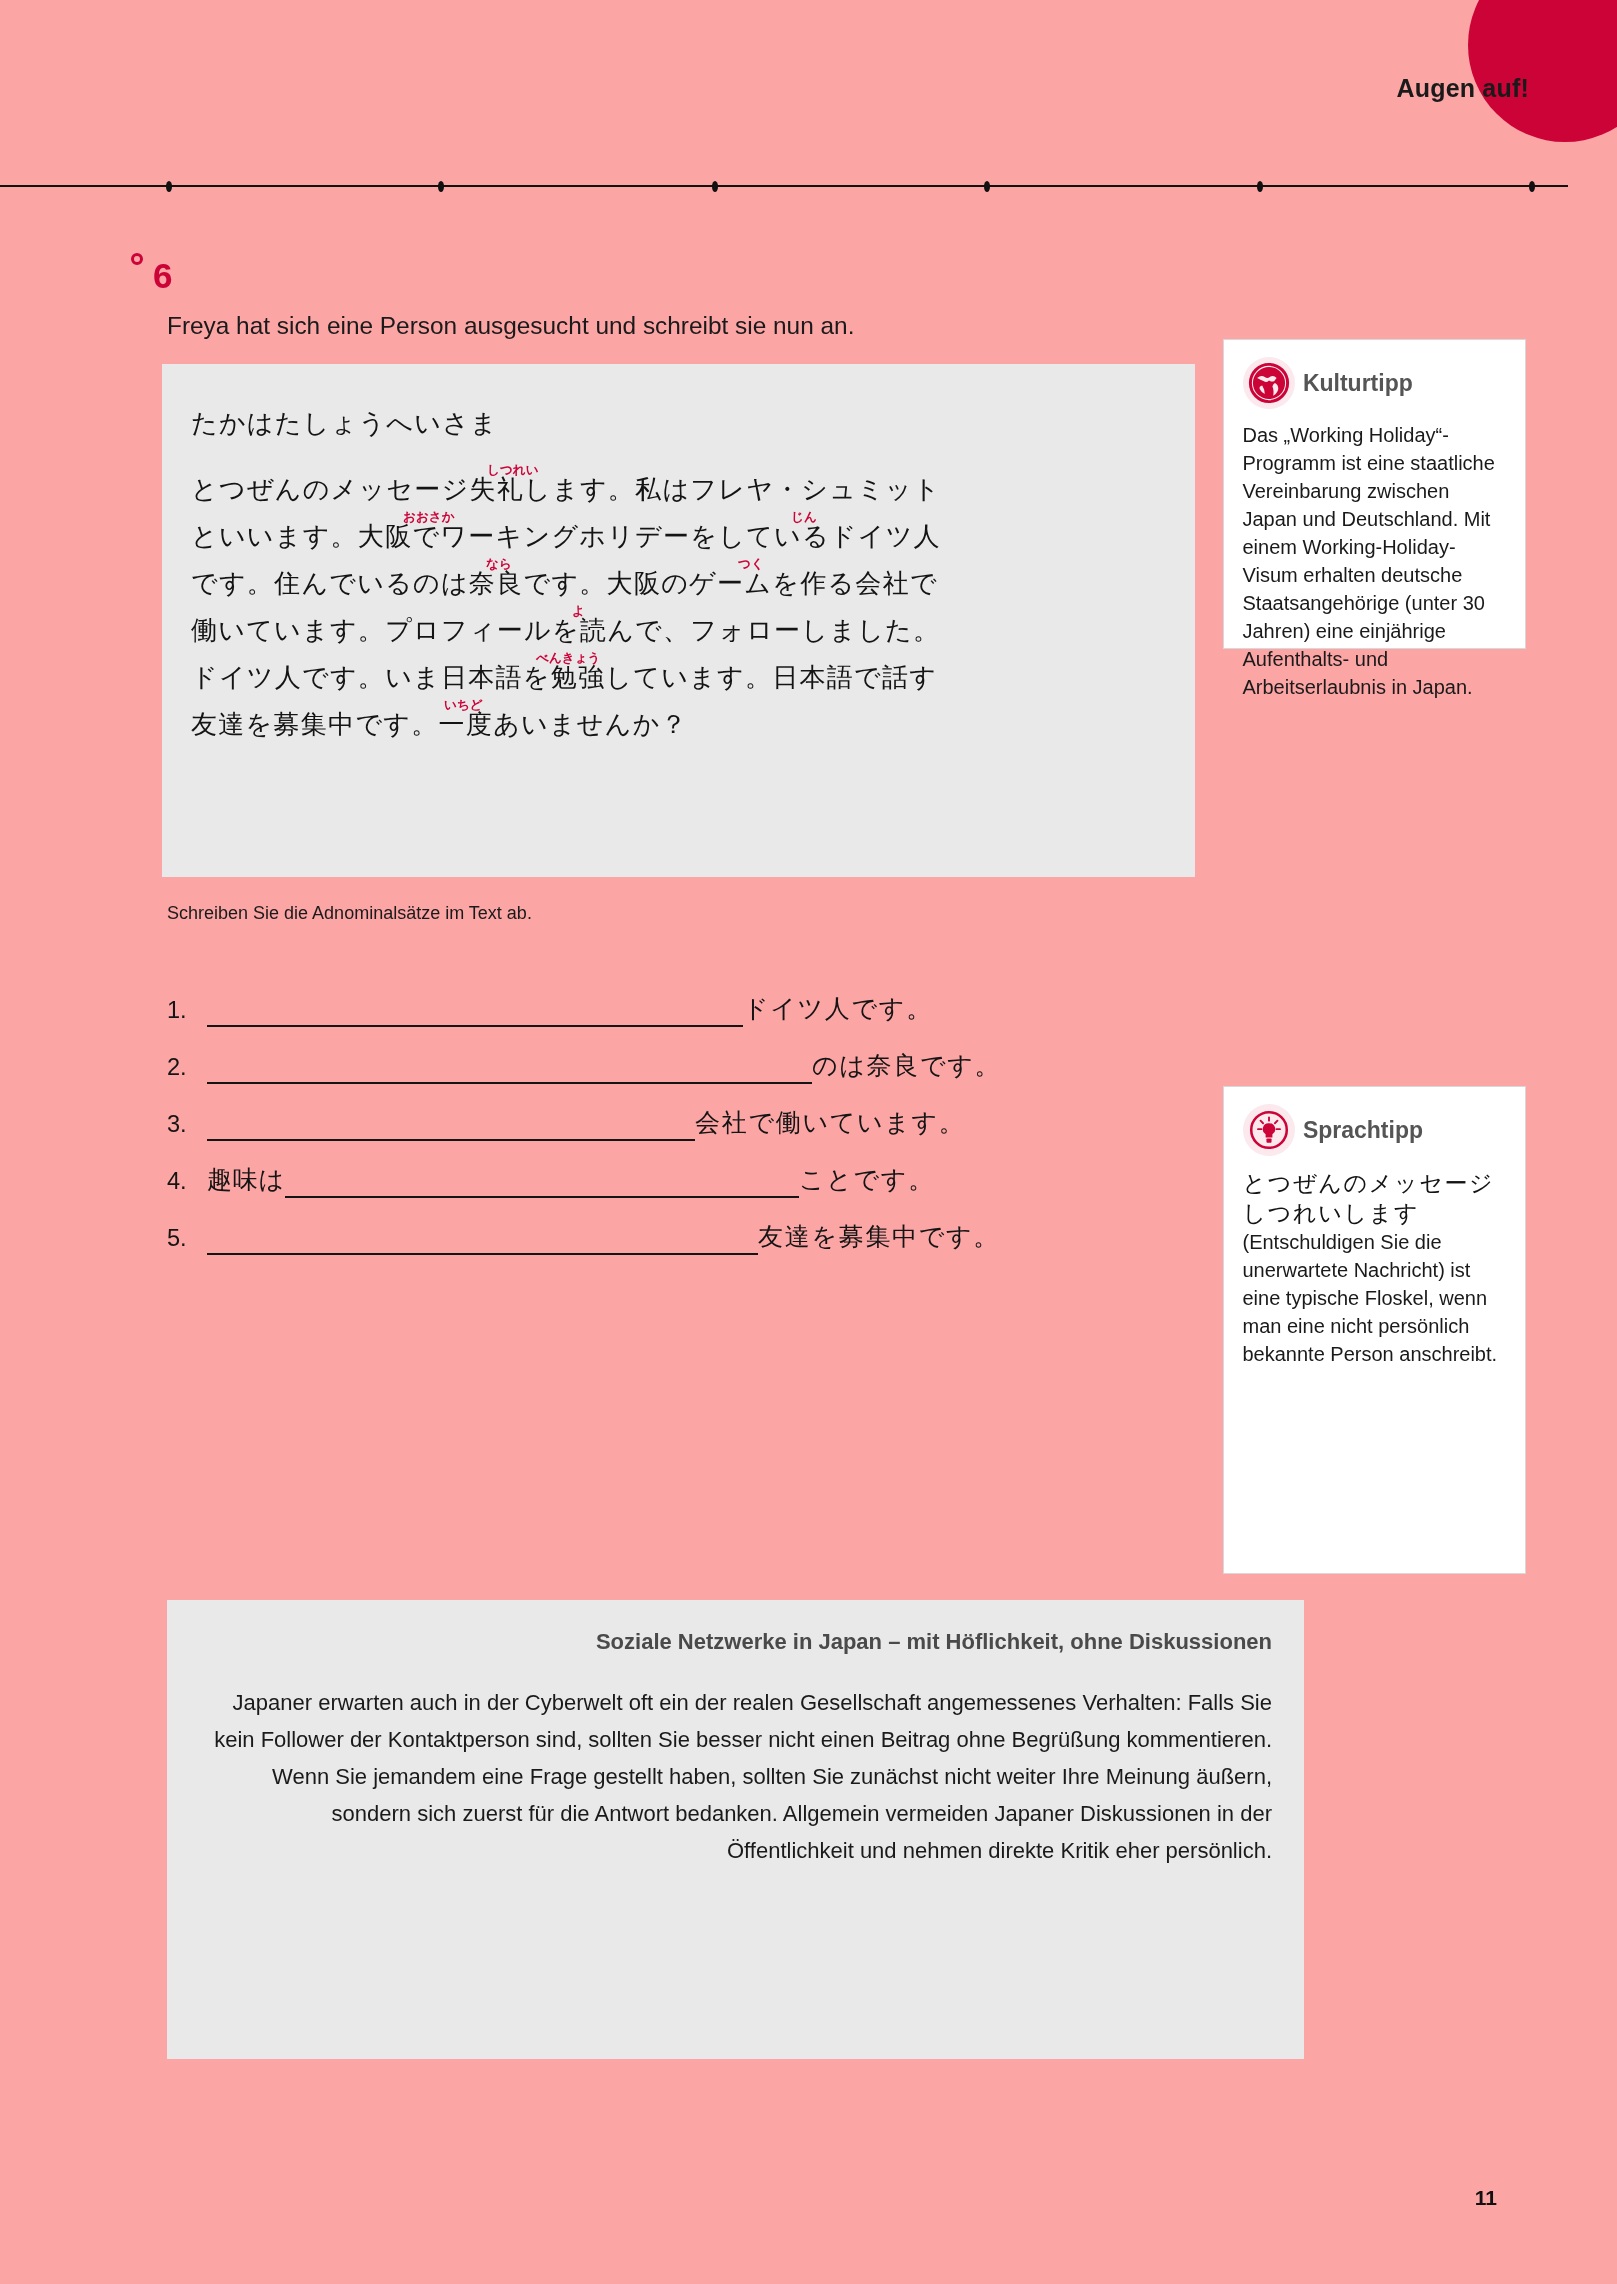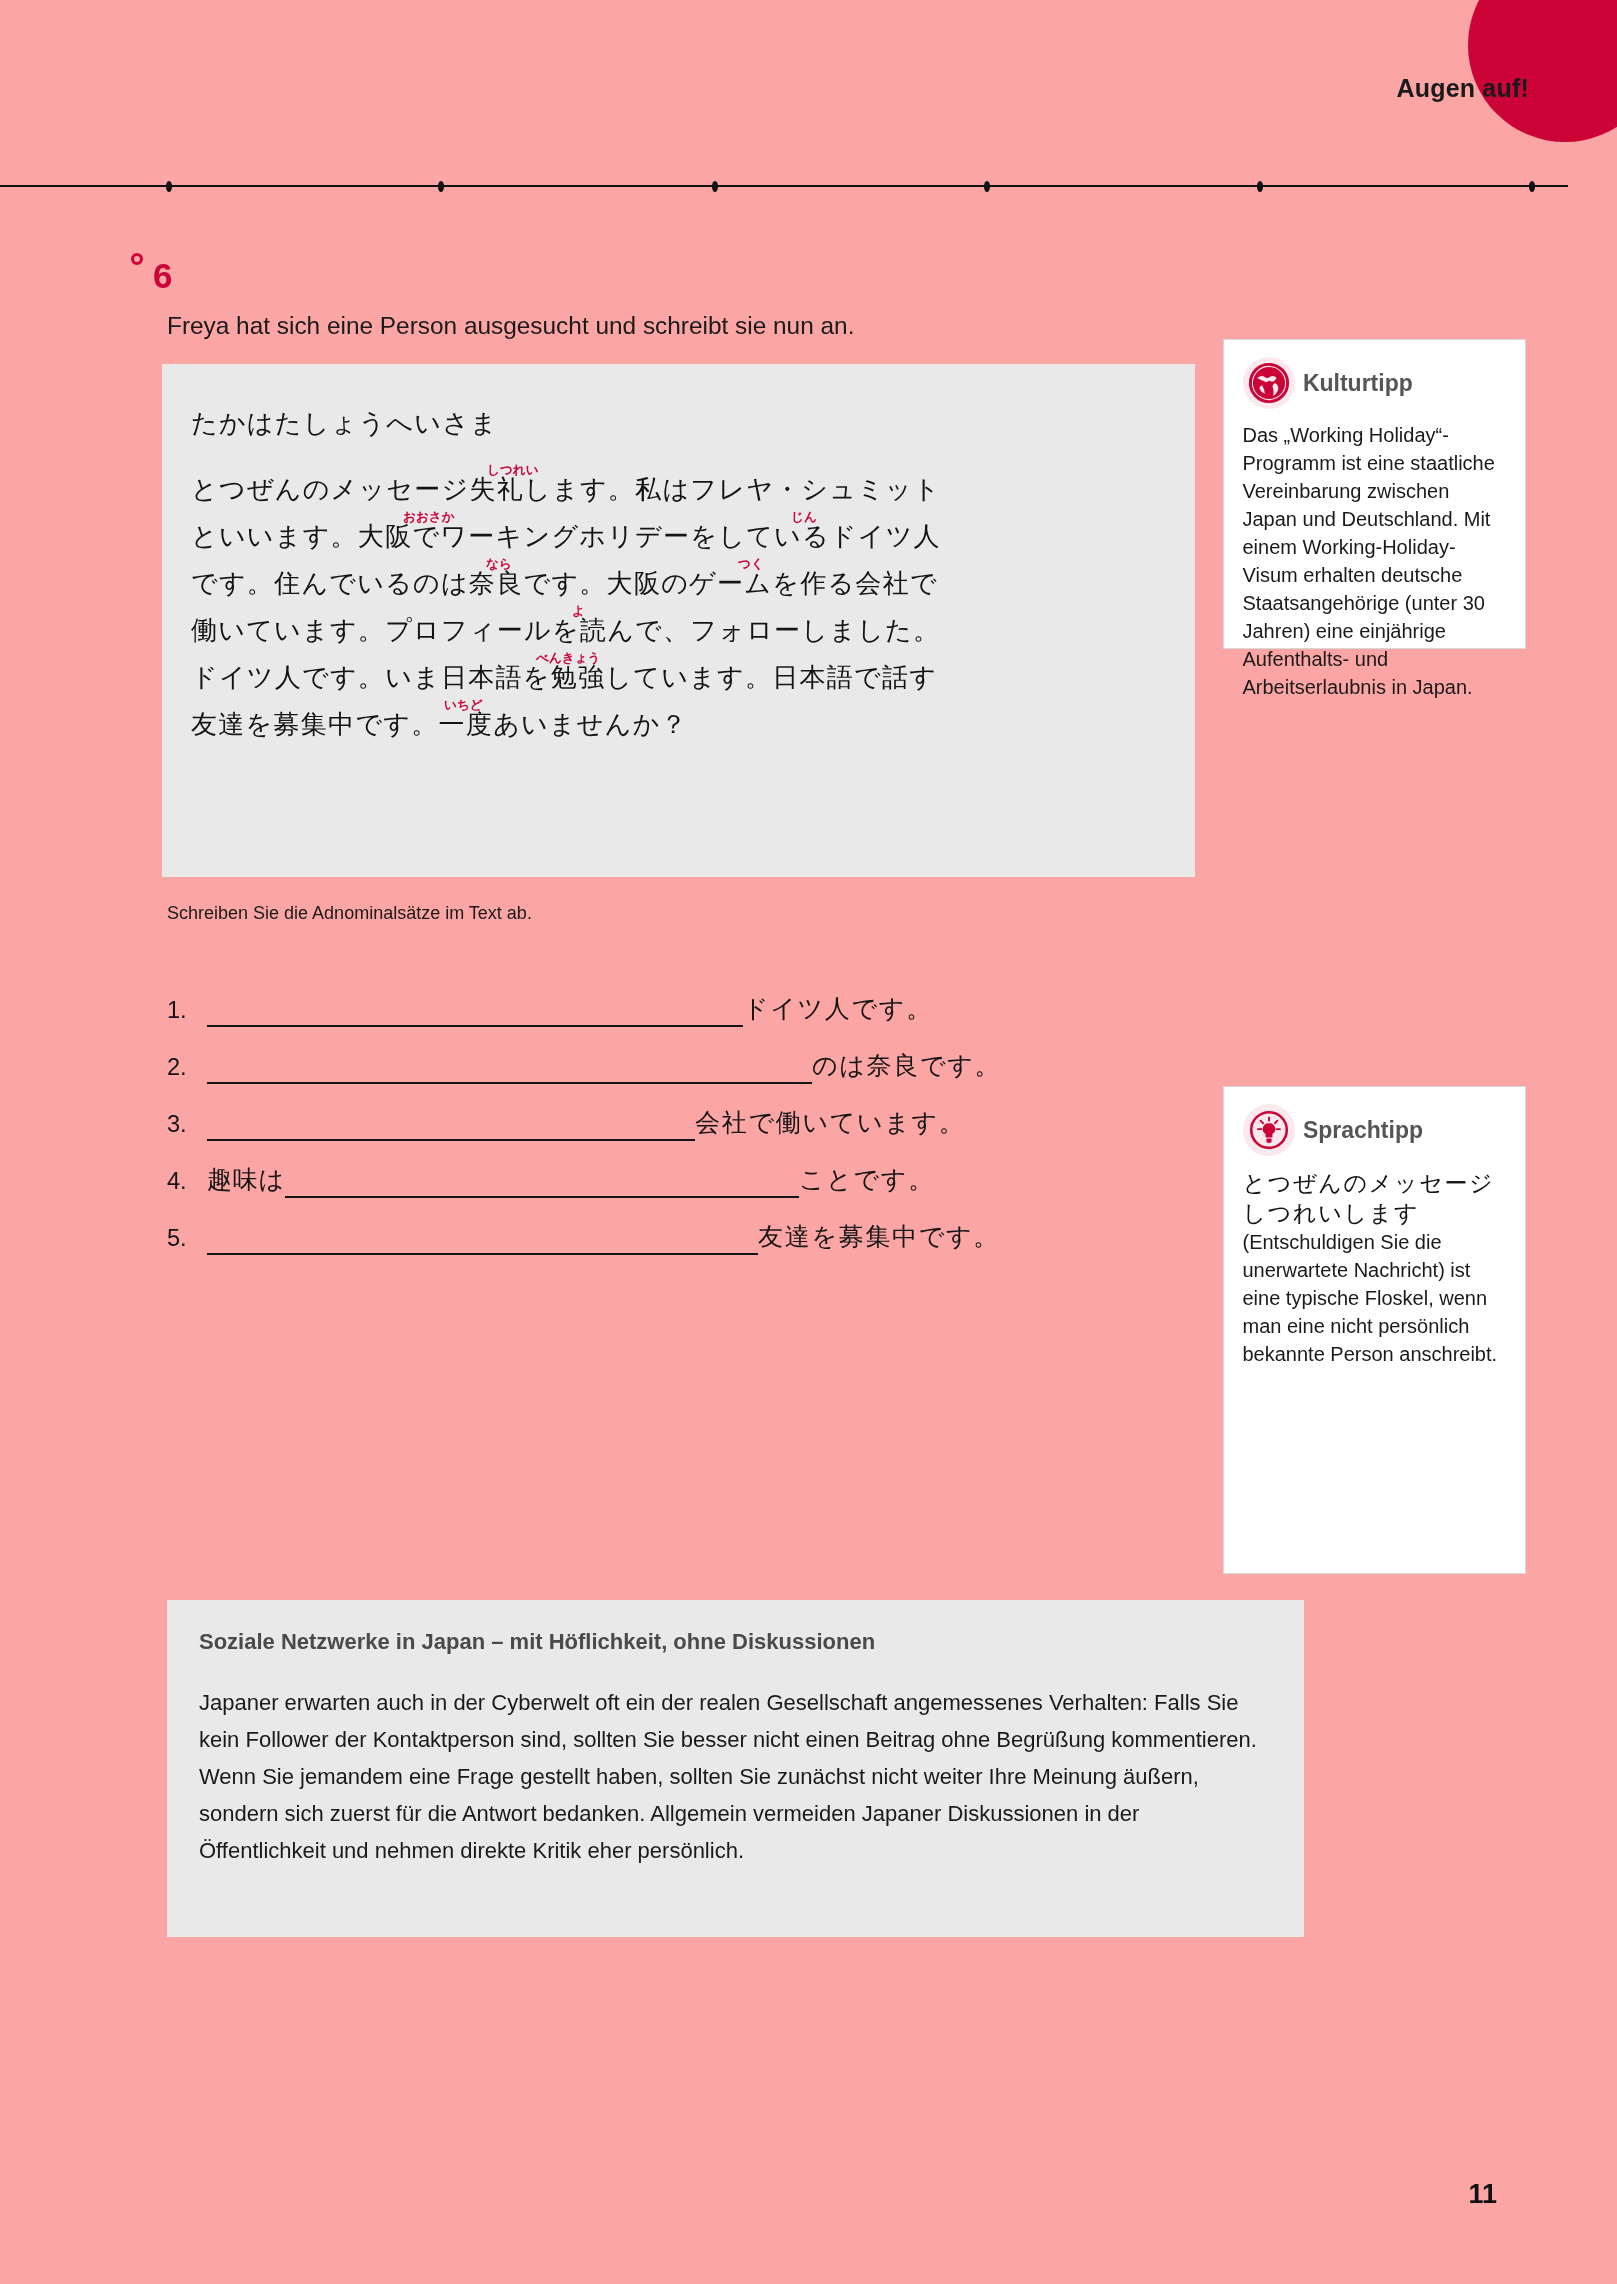--- a/index.html
+++ b/index.html
@@ -222,42 +222,43 @@
     line-height: 30px;
     color: #141414;
   }
 
   
   .info-box {
     position: absolute;
     left: 167px;
     top: 1600px;
     width: 1137px;
-    height: 337px;
+    height: 459px;
     background: #E9E9E9;
     padding: 29px 32px 10px 32px;
+    text-align: right;
   }
   .info-title {
     font-size: 22px;
     font-weight: bold;
     color: #4a4a4a;
     margin-bottom: 29px;
   }
   .info-para {
     font-size: 22px;
     line-height: 37px;
     color: #1a1a1a;
   }
 
   
   .page-num {
     position: absolute;
     right: 121px;
     bottom: 74px;
-    font-size: 27px;
+    font-size: 21px;
     font-weight: bold;
     color: #111111;
   }
 </style>
 </head>
 <body>
 
 <div class="page">
 
   <div class="corner-circle"></div>

